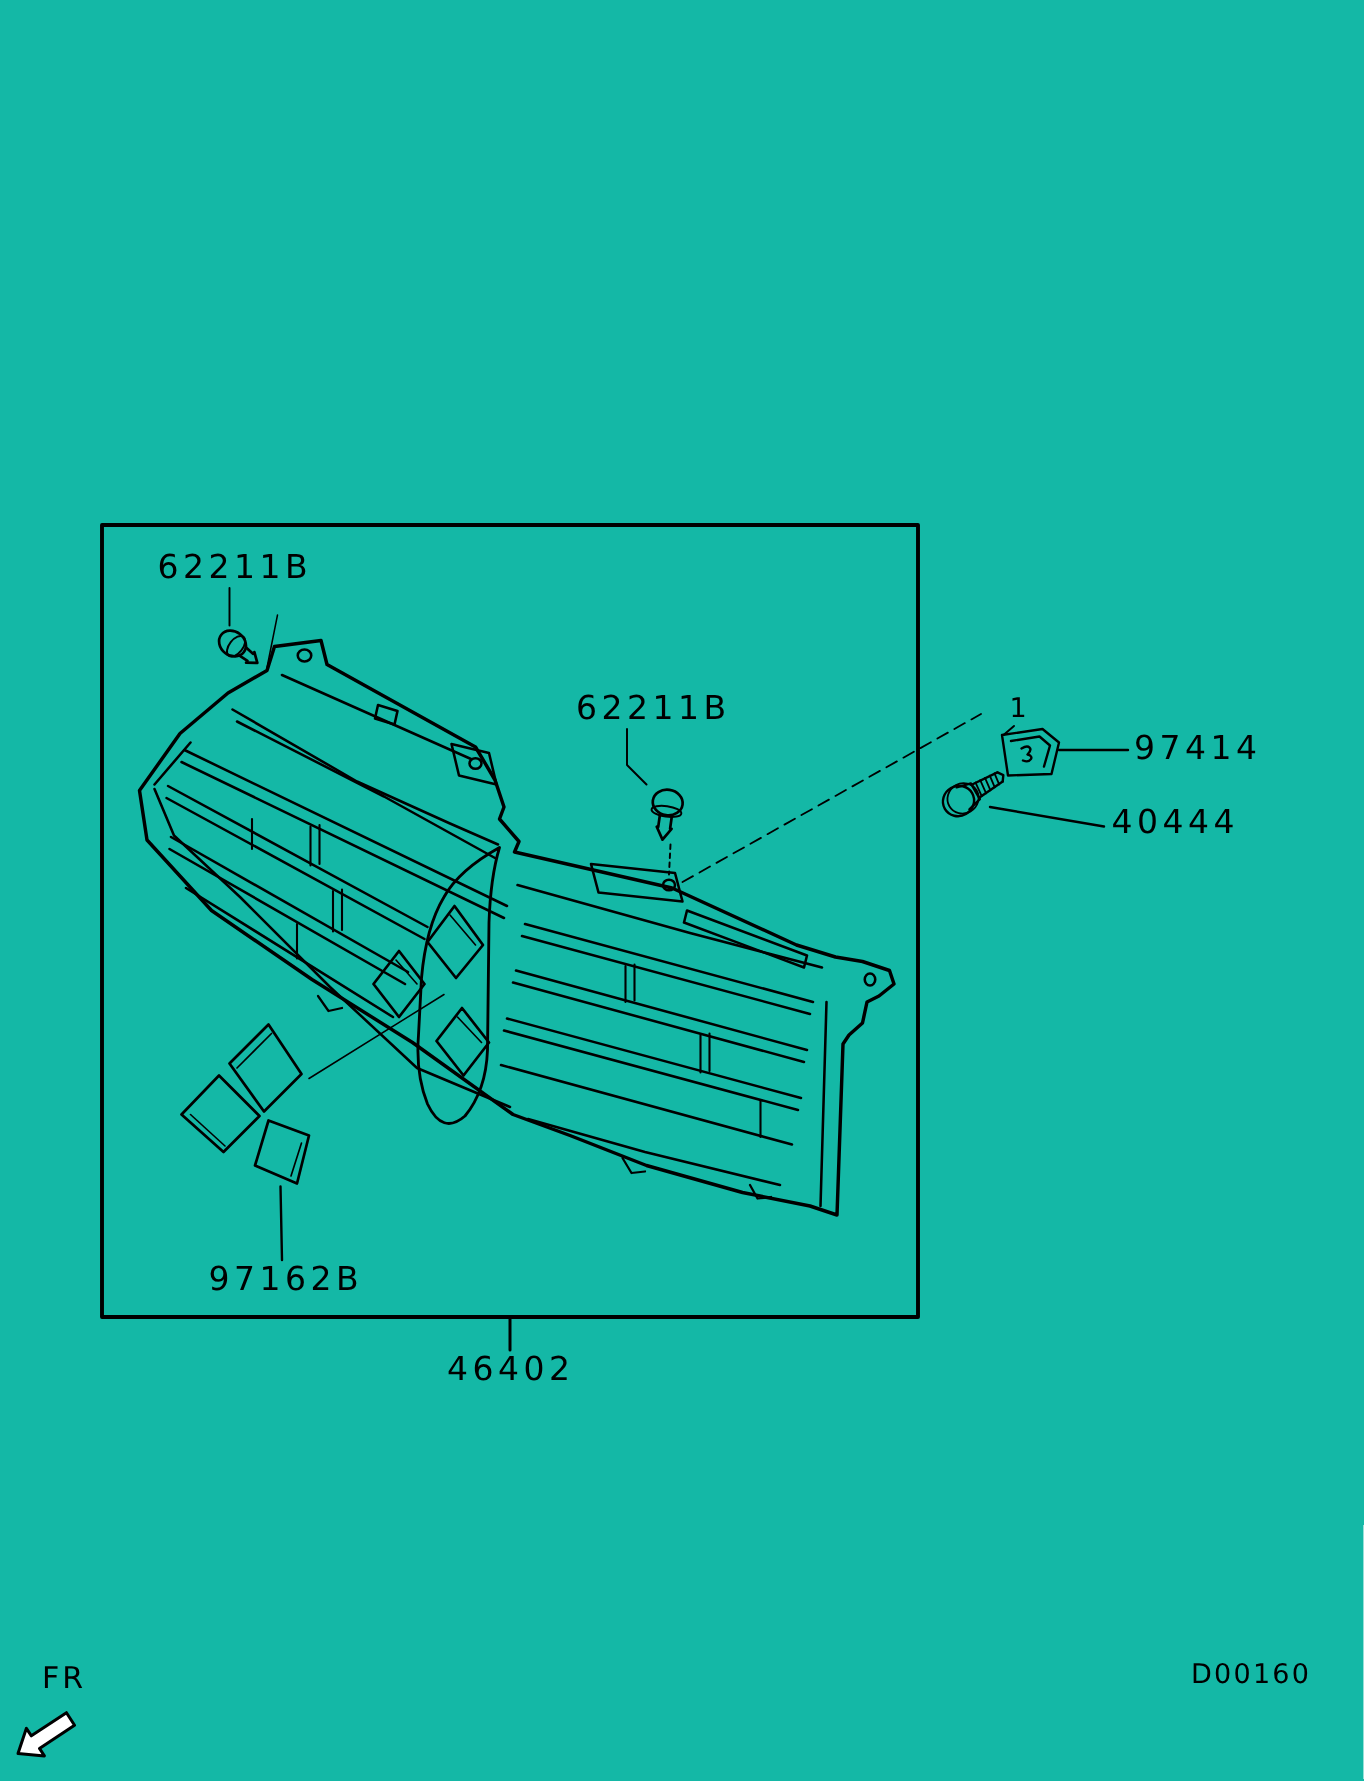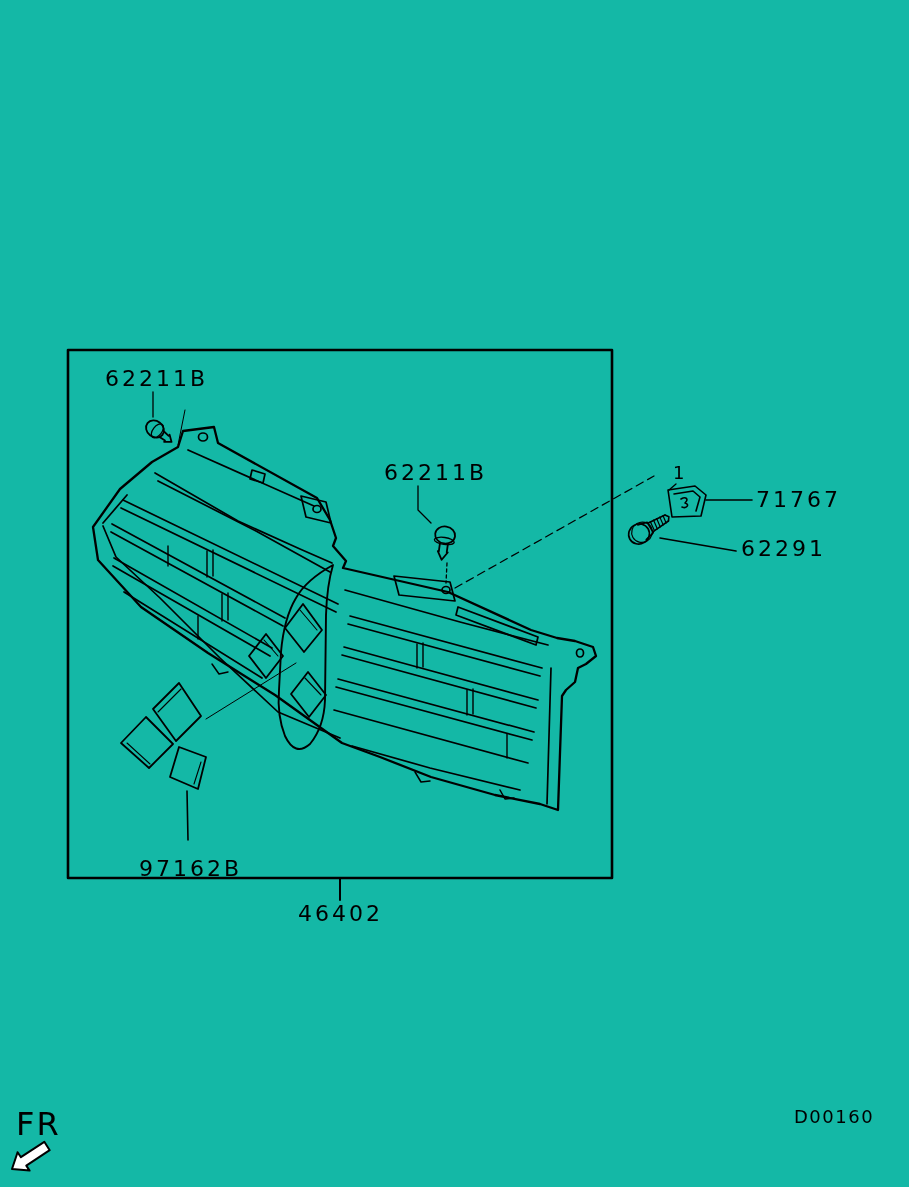--- a/index.html
+++ b/index.html
@@ -32,23 +32,24 @@
     position: absolute;
     color: #000;
     font-size: 18px;
     letter-spacing: 1.5px;
     white-space: nowrap;
     line-height: 1.1;
   }
   .fr-label {
     position: absolute;
     color: #000;
-    font-size: 32px;
+    font-size: 20px;
     letter-spacing: 2px;
     line-height: 1.0;
+    margin-left: 12px;
   }
 </style>
 </head>
 <body>
 
 <div id="stage">
 
   <svg id="art" width="909" height="1187" viewBox="0 0 909 1187" fill="none" stroke="#000" stroke-linecap="round" stroke-linejoin="round">
 
     <rect x="68" y="350" width="544" height="528" stroke-width="2.6"></rect>
@@ -199,25 +200,25 @@
 
     <path stroke-width="2" fill="#fff" d="M44.3,1141.8 L20.9,1157.2 L17.6,1152.2 L12,1169 L29.6,1170.6 L26.3,1165.6 L49.7,1150.2 Z"></path>
   </svg>
 
   <div class="part-label" style="left:105px; top:367px;">62211B</div>
 
   <div class="part-label" style="left:384px; top:461px;">62211B</div>
 
   <div class="small-label" style="left:673px; top:463px;">1</div>
 
-  <div class="part-label" style="left:756px; top:488px;">71767</div>
-
-  <div class="part-label" style="left:741px; top:537px;">62291</div>
-
-  <div class="part-label" style="left:139px; top:842px;margin-top:15px;">97162B</div>
+  <div class="part-label" style="left:756px; top:488px;">97414</div>
+
+  <div class="part-label" style="left:741px; top:537px;">40444</div>
+
+  <div class="part-label" style="left:139px; top:842px;">97162B</div>
 
   <div class="part-label" style="left:298px; top:902px;">46402</div>
 
   <div class="fr-label" style="left:16px; top:1108px;">FR</div>
 
   <div class="small-label" style="left:794px; top:1107px;">D00160</div>
 
 </div>
 
 </body></html>

